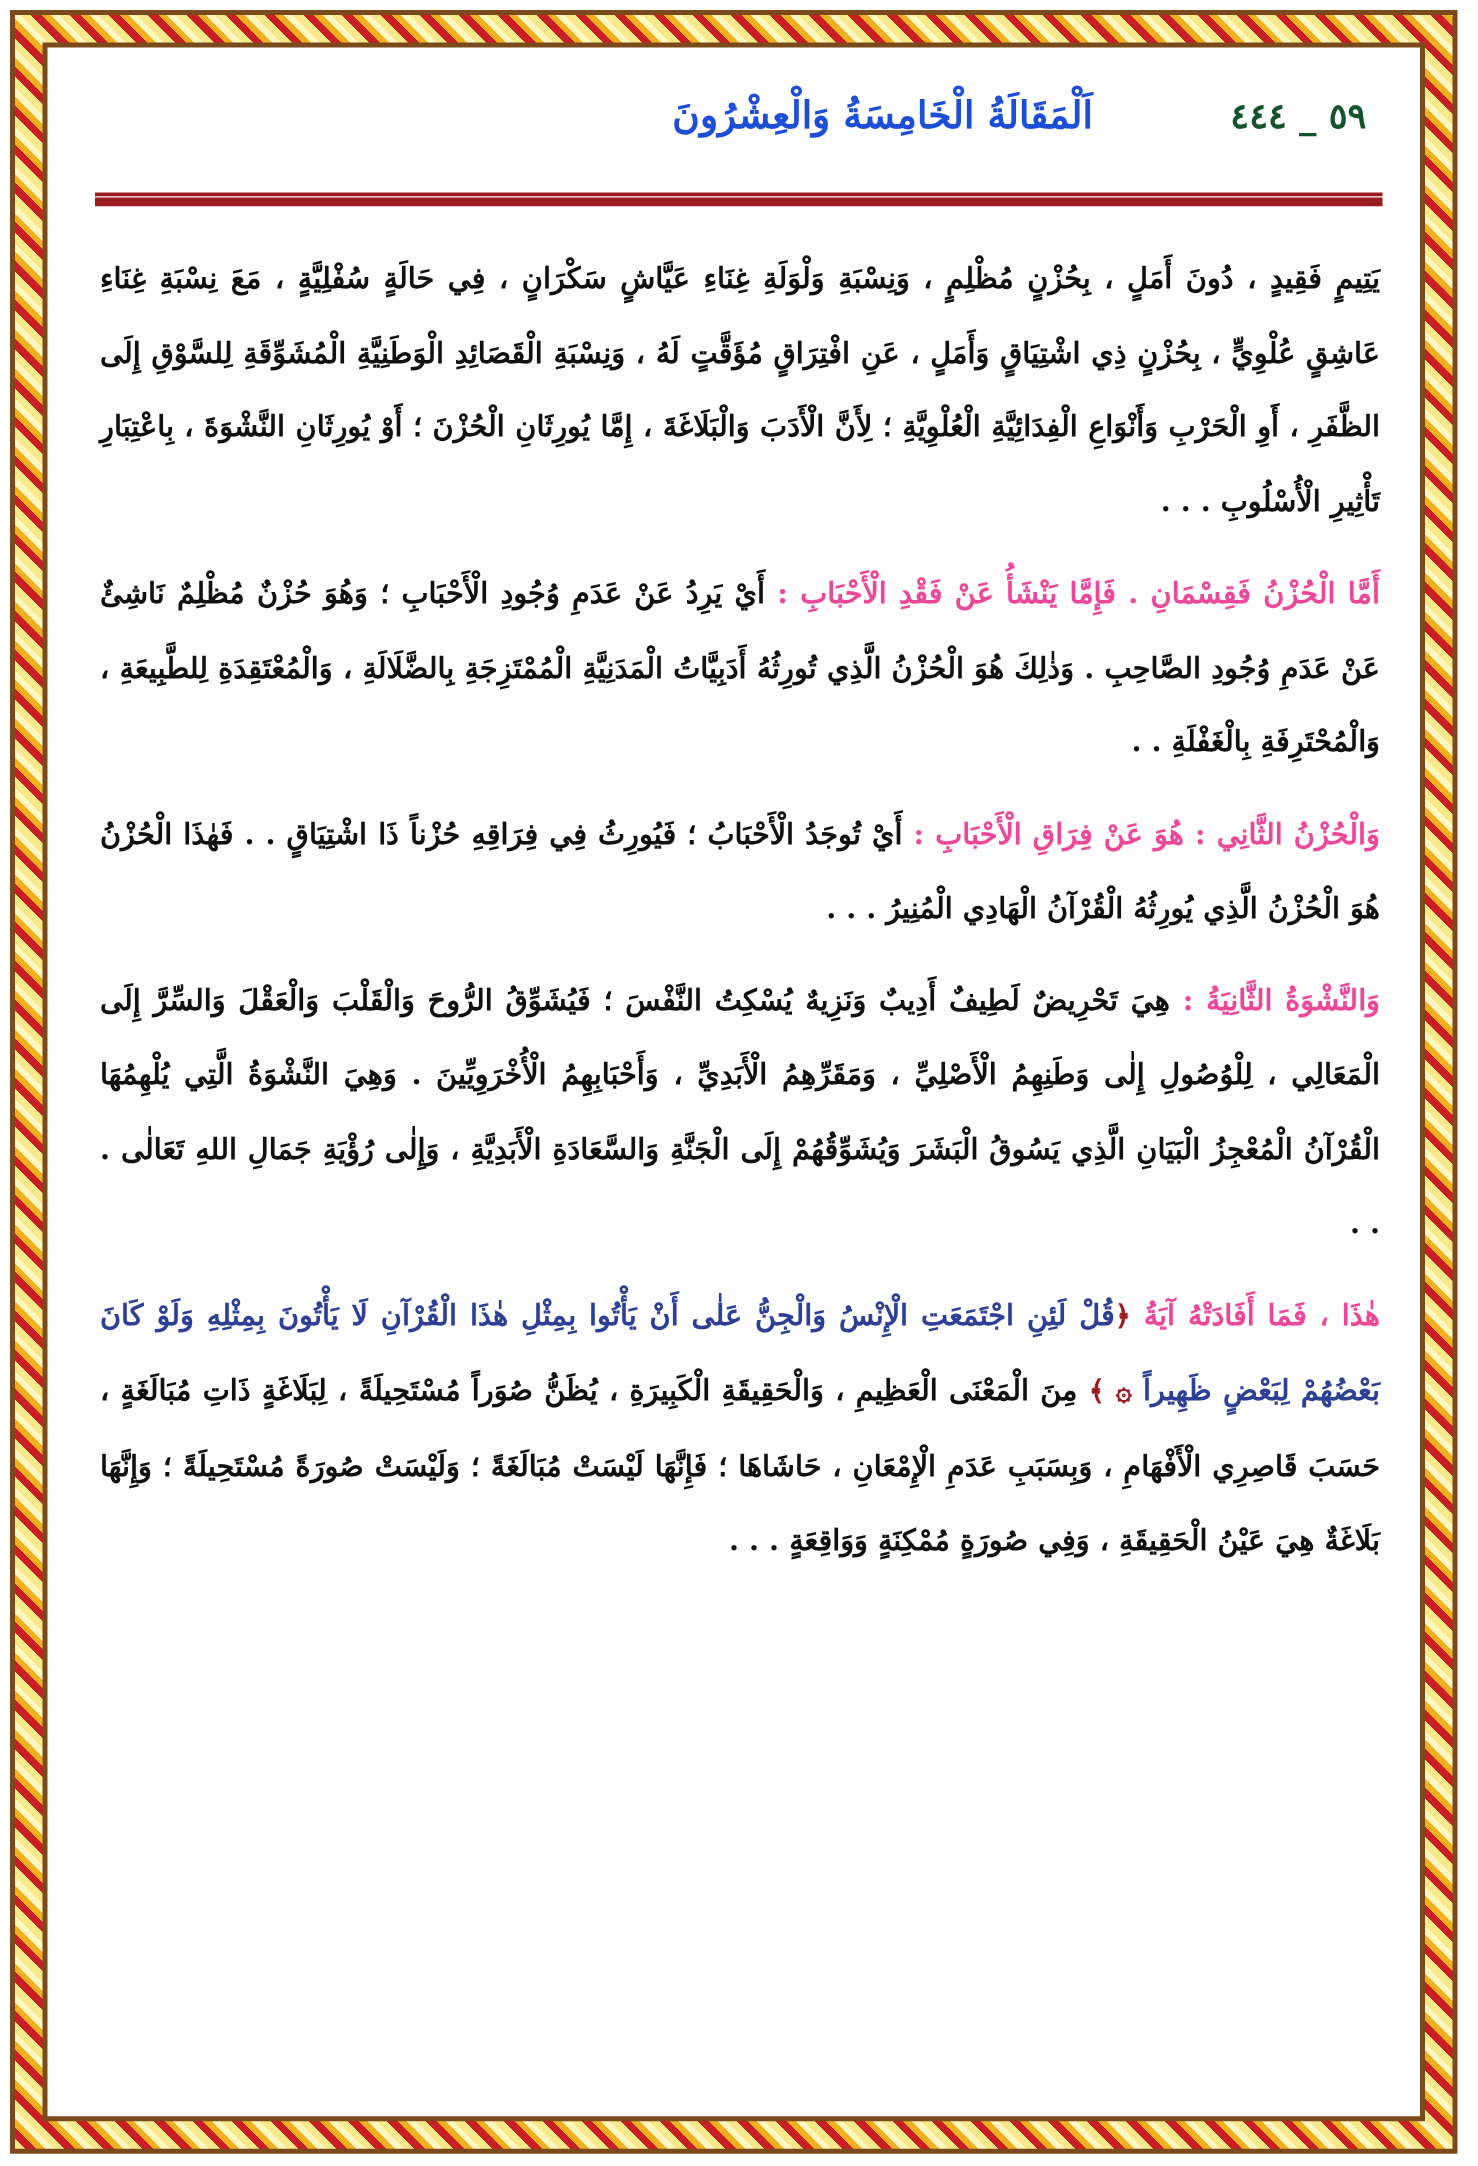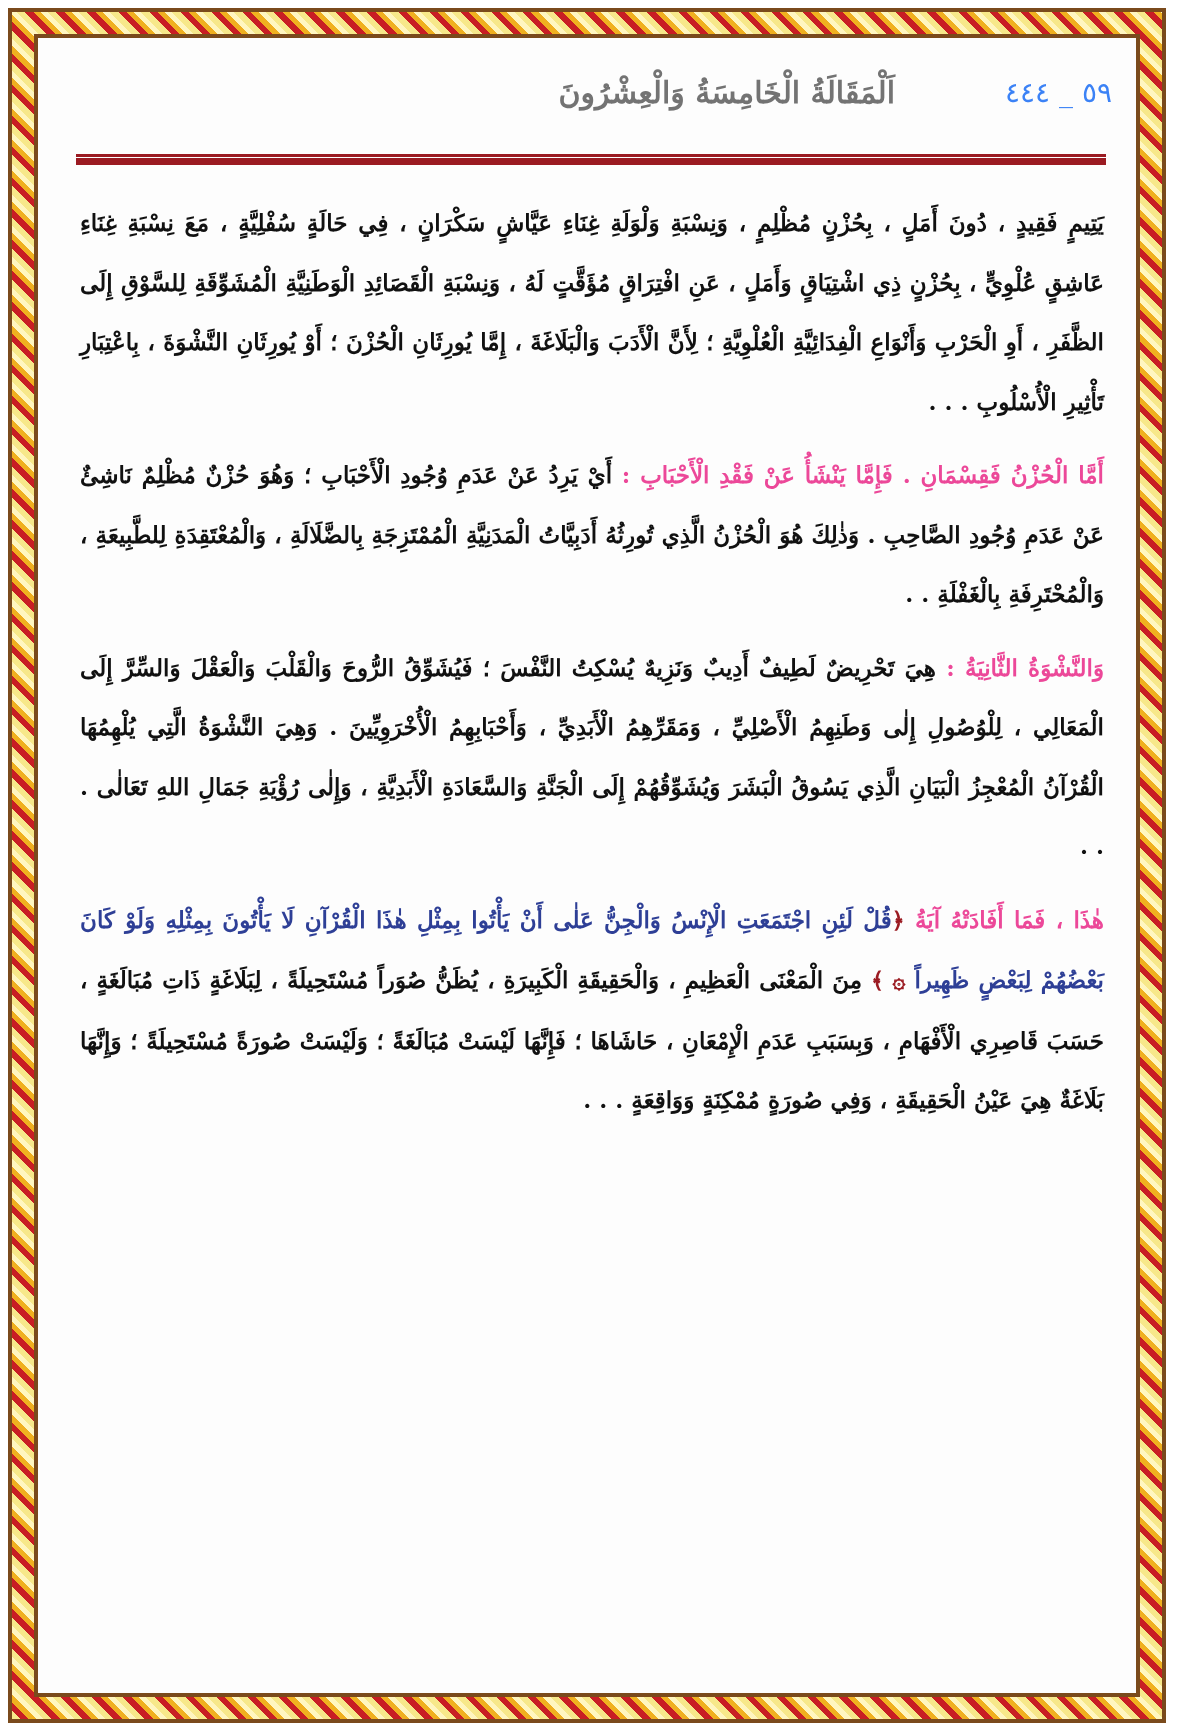--- a/index.html
+++ b/index.html
@@ -19,25 +19,25 @@
     }
     .page {
       position: absolute; left: 30px; top: 30px; right: 30px; bottom: 30px;
       background: #fdfdfd;
     }
     .header {
       position: absolute; left: 46px; right: 66px; top: 62px; height: 60px;
       direction: rtl; display: flex; align-items: center;
     }
     .header .pagenum {
-      font-family: "DejaVu Serif", serif; font-weight: normal; font-size: 28px; color: #3b82f6;
-      margin-right: 4px;
+      font-family: "DejaVu Serif", serif; font-weight: bold; font-size: 28px; color: #14532d;
+      margin-right: 23px;
     }
     .header .title {
-      font-family: "DejaVu Serif", serif; font-weight: bold; font-size: 30px; color: #737373;
+      font-family: "DejaVu Serif", serif; font-weight: bold; font-size: 30px; color: #1d4ed8;
       margin-right: 110px;
       text-align: center;
     }
     .rule-thin { position: absolute; left: 76px; right: 76px; top: 154px; height: 3px; background: #9b1b22; }
     .rule-thick { position: absolute; left: 76px; right: 76px; top: 158px; height: 7px; background: #9b1b22; }
     .content {
       position: absolute; left: 80px; right: 78px; top: 193px;
       direction: rtl; text-align: justify;
       font-family: "DejaVu Serif", serif; font-weight: bold; font-size: 23px; color: #111;
     }
@@ -63,20 +63,23 @@
 <div class="rule-thick"></div>
 
 <div class="content">
   <p class="para">
     <span>يَتِيمٍ فَقِيدٍ ، دُونَ أَمَلٍ ، بِحُزْنٍ مُظْلِمٍ ، وَنِسْبَةِ وَلْوَلَةِ غِنَاءِ عَيَّاشٍ سَكْرَانٍ ، فِي حَالَةٍ سُفْلِيَّةٍ ، مَعَ نِسْبَةِ غِنَاءِ عَاشِقٍ عُلْوِيٍّ ، بِحُزْنٍ ذِي اشْتِيَاقٍ وَأَمَلٍ ، عَنِ افْتِرَاقٍ مُؤَقَّتٍ لَهُ ، وَنِسْبَةِ الْقَصَائِدِ الْوَطَنِيَّةِ الْمُشَوِّقَةِ لِلسَّوْقِ إِلَى الظَّفَرِ ، أَوِ الْحَرْبِ وَأَنْوَاعِ الْفِدَائِيَّةِ الْعُلْوِيَّةِ ؛ لِأَنَّ الْأَدَبَ وَالْبَلَاغَةَ ، إِمَّا يُورِثَانِ الْحُزْنَ ؛ أَوْ يُورِثَانِ النَّشْوَةَ ، بِاعْتِبَارِ تَأْثِيرِ الْأُسْلُوبِ . . .</span>
   </p>
   <p class="para">
     <span class="red">أَمَّا الْحُزْنُ فَقِسْمَانِ . فَإِمَّا يَنْشَأُ عَنْ فَقْدِ الْأَحْبَابِ :</span><span> أَيْ يَرِدُ عَنْ عَدَمِ وُجُودِ الْأَحْبَابِ ؛ وَهُوَ حُزْنٌ مُظْلِمٌ نَاشِئٌ عَنْ عَدَمِ وُجُودِ الصَّاحِبِ . وَذٰلِكَ هُوَ الْحُزْنُ الَّذِي تُورِثُهُ أَدَبِيَّاتُ الْمَدَنِيَّةِ الْمُمْتَزِجَةِ بِالضَّلَالَةِ ، وَالْمُعْتَقِدَةِ لِلطَّبِيعَةِ ، وَالْمُحْتَرِفَةِ بِالْغَفْلَةِ . .</span>
   </p>
   <p class="para">
+    <span class="red">وَالْحُزْنُ الثَّانِي : هُوَ عَنْ فِرَاقِ الْأَحْبَابِ :</span><span> أَيْ تُوجَدُ الْأَحْبَابُ ؛ فَيُورِثُ فِي فِرَاقِهِ حُزْناً ذَا اشْتِيَاقٍ . . فَهٰذَا الْحُزْنُ هُوَ الْحُزْنُ الَّذِي يُورِثُهُ الْقُرْآنُ الْهَادِي الْمُنِيرُ . . .</span>
+  </p>
+  <p class="para">
     <span class="red">وَالنَّشْوَةُ الثَّانِيَةُ :</span><span> هِيَ تَحْرِيضٌ لَطِيفٌ أَدِيبٌ وَنَزِيهٌ يُسْكِتُ النَّفْسَ ؛ فَيُشَوِّقُ الرُّوحَ وَالْقَلْبَ وَالْعَقْلَ وَالسِّرَّ إِلَى الْمَعَالِي ، لِلْوُصُولِ إِلٰى وَطَنِهِمُ الْأَصْلِيِّ ، وَمَقَرِّهِمُ الْأَبَدِيِّ ، وَأَحْبَابِهِمُ الْأُخْرَوِيِّينَ . وَهِيَ النَّشْوَةُ الَّتِي يُلْهِمُهَا الْقُرْآنُ الْمُعْجِزُ الْبَيَانِ الَّذِي يَسُوقُ الْبَشَرَ وَيُشَوِّقُهُمْ إِلَى الْجَنَّةِ وَالسَّعَادَةِ الْأَبَدِيَّةِ ، وَإِلٰى رُؤْيَةِ جَمَالِ اللهِ تَعَالٰى . . .</span>
   </p>
   <p class="para">
     <span class="red">هٰذَا ، فَمَا أَفَادَتْهُ آيَةُ</span>
     <span class="orn">﴿</span><span class="blue">قُلْ لَئِنِ اجْتَمَعَتِ الْإِنْسُ وَالْجِنُّ عَلٰى أَنْ يَأْتُوا بِمِثْلِ هٰذَا الْقُرْآنِ لَا يَأْتُونَ بِمِثْلِهِ وَلَوْ كَانَ بَعْضُهُمْ لِبَعْضٍ ظَهِيراً</span>
     <span class="orn">۞ ﴾</span><span> مِنَ الْمَعْنَى الْعَظِيمِ ، وَالْحَقِيقَةِ الْكَبِيرَةِ ، يُظَنُّ صُوَراً مُسْتَحِيلَةً ، لِبَلَاغَةٍ ذَاتِ مُبَالَغَةٍ ، حَسَبَ قَاصِرِي الْأَفْهَامِ ، وَبِسَبَبِ عَدَمِ الْإِمْعَانِ ، حَاشَاهَا ؛ فَإِنَّهَا لَيْسَتْ مُبَالَغَةً ؛ وَلَيْسَتْ صُورَةً مُسْتَحِيلَةً ؛ وَإِنَّهَا بَلَاغَةٌ هِيَ عَيْنُ الْحَقِيقَةِ ، وَفِي صُورَةٍ مُمْكِنَةٍ وَوَاقِعَةٍ . . .</span>
   </p>
 </div>
 
 </body></html>

